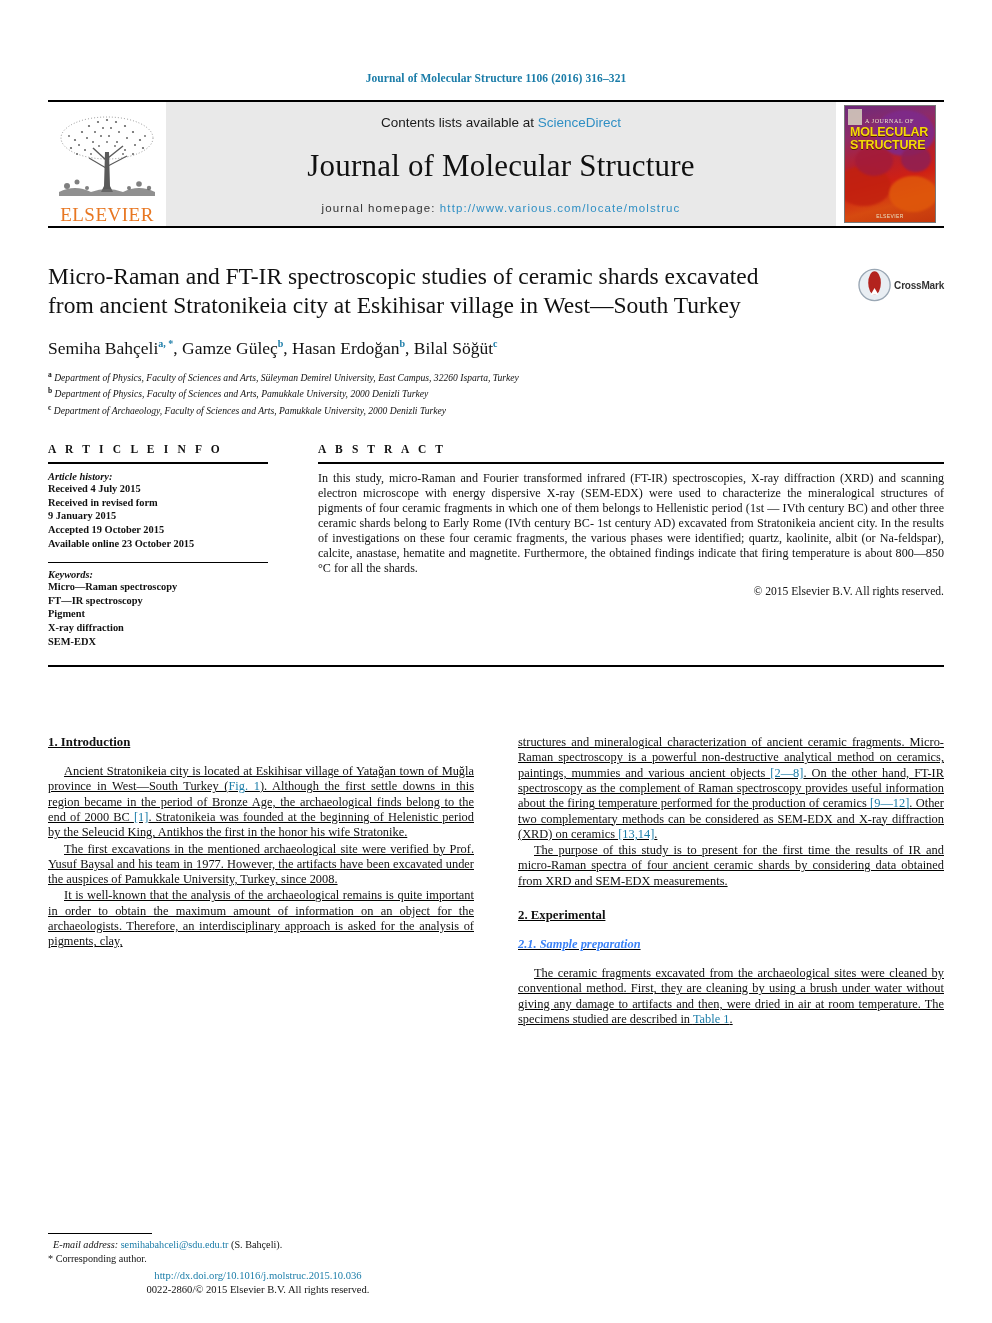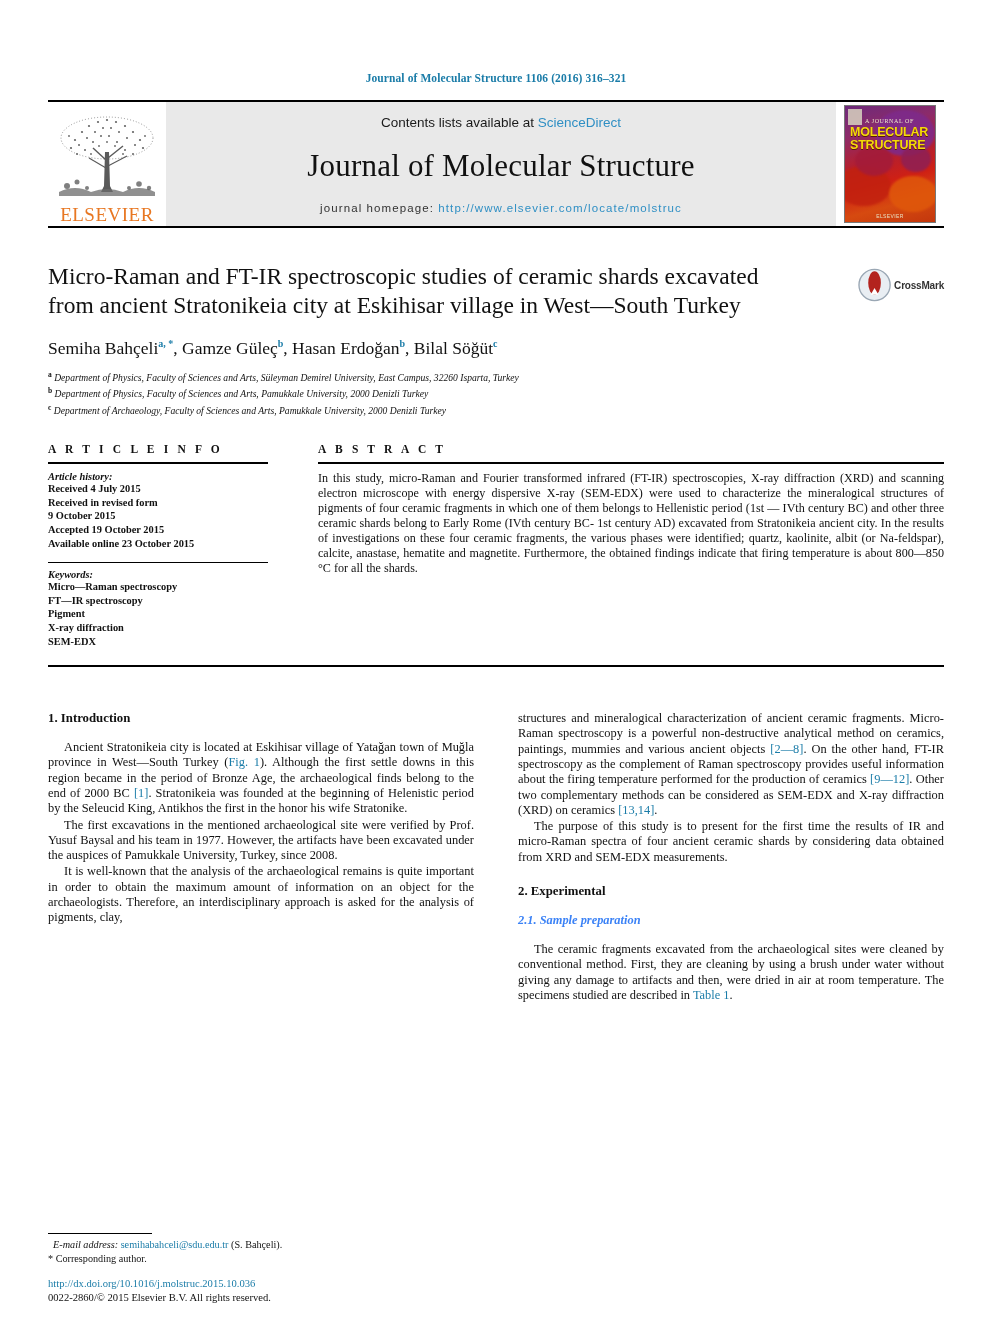--- a/index.html
+++ b/index.html
@@ -266,23 +266,24 @@
     color: #111;
   }
 
   .hr-body {
     border-top: 2.6px solid #000;
     margin-top: 17px;
   }
 
   
   .body-cols {
-    margin-top: 44px;
+    margin-top: 68px;
     display: flex;
     gap: 44px;
+    text-decoration: underline;
   }
   .bcol {
     flex: 1 1 0;
     min-width: 0;
   }
   .h2 {
     font-family: "Liberation Serif", serif;
     font-weight: bold;
     font-size: 12.8px;
     color: #111;
@@ -324,22 +325,23 @@
   .fn-line {
     font-size: 10.2px;
     line-height: 13.4px;
     color: #111;
     font-family: "Liberation Serif", serif;
   }
   .fn-line .em-label { font-style: italic; }
   .doi-block {
     position: absolute;
     left: 48px;
-    bottom: 18px;
+    bottom: 26px;
     width: 420px;
+    text-align: center;
   }
   .doi-line {
     font-size: 10.6px;
     line-height: 14px;
     color: #1a7ca8;
     font-family: "Liberation Serif", serif;
   }
   .issn-line {
     font-size: 10.6px;
     line-height: 14px;
@@ -415,21 +417,21 @@
       </svg>
       <div class="elsevier-word">ELSEVIER</div>
     </div>
 
     <div class="masthead-center">
       <div class="contents-line">
         <span>Contents lists available at </span><span class="sd">ScienceDirect</span>
       </div>
       <div class="journal-title">Journal of Molecular Structure</div>
       <div class="homepage-line">
-        <span>journal homepage: </span><span class="url">http://www.elsevier.com/locate/molstruc</span>
+        <span>journal homepage: </span><span class="url">http://www.various.com/locate/molstruc</span>
       </div>
     </div>
 
     <div class="cover-wrap">
       <div class="cover">
         <div class="blob" style="width:60px;height:46px;left:30px;top:4px;background:#7d2a8c;"></div>
         <div class="blob" style="width:54px;height:40px;left:-8px;top:60px;background:#c2210f;"></div>
         <div class="blob" style="width:48px;height:36px;left:44px;top:70px;background:#e0580b;"></div>
         <div class="blob" style="width:38px;height:30px;left:10px;top:40px;background:#a31b3a;"></div>
         <div class="blob" style="width:30px;height:26px;left:56px;top:40px;background:#8e1f55;"></div>
@@ -471,38 +473,39 @@
     </div>
   </div>
 
   <div class="info-abs">
     <div class="col-info">
       <div class="sec-head">A R T I C L E   I N F O</div>
       <div class="hr-thick"></div>
       <div class="hist-label">Article history:</div>
       <div class="hist-line">Received 4 July 2015</div>
       <div class="hist-line">Received in revised form</div>
-      <div class="hist-line">9 October 2015</div>
+      <div class="hist-line">9 January 2015</div>
       <div class="hist-line">Accepted 19 October 2015</div>
       <div class="hist-line">Available online 23 October 2015</div>
       <div class="hr-thin"></div>
       <div class="kw-block">
         <div class="kw-label">Keywords:</div>
         <div class="kw-line">Micro—Raman spectroscopy</div>
         <div class="kw-line">FT—IR spectroscopy</div>
         <div class="kw-line">Pigment</div>
         <div class="kw-line">X-ray diffraction</div>
         <div class="kw-line">SEM-EDX</div>
       </div>
     </div>
 
     <div class="col-abs">
       <div class="sec-head">A B S T R A C T</div>
       <div class="hr-thick"></div>
       <div class="abs-text">In this study, micro-Raman and Fourier transformed infrared (FT-IR) spectroscopies, X-ray diffraction (XRD) and scanning electron microscope with energy dispersive X-ray (SEM-EDX) were used to characterize the mineralogical structures of pigments of four ceramic fragments in which one of them belongs to Hellenistic period (1st — IVth century BC) and other three ceramic shards belong to Early Rome (IVth century BC- 1st century AD) excavated from Stratonikeia ancient city. In the results of investigations on these four ceramic fragments, the various phases were identified; quartz, kaolinite, albit (or Na-feldspar), calcite, anastase, hematite and magnetite. Furthermore, the obtained findings indicate that firing temperature is about 800—850 °C for all the shards.</div>
+      <div class="abs-copy">© 2015 Elsevier B.V. All rights reserved.</div>
     </div>
   </div>
 
   <div class="hr-body"></div>
 
   <div class="body-cols">
 
     <div class="bcol">
       <div class="h2">1.  Introduction</div>
 

